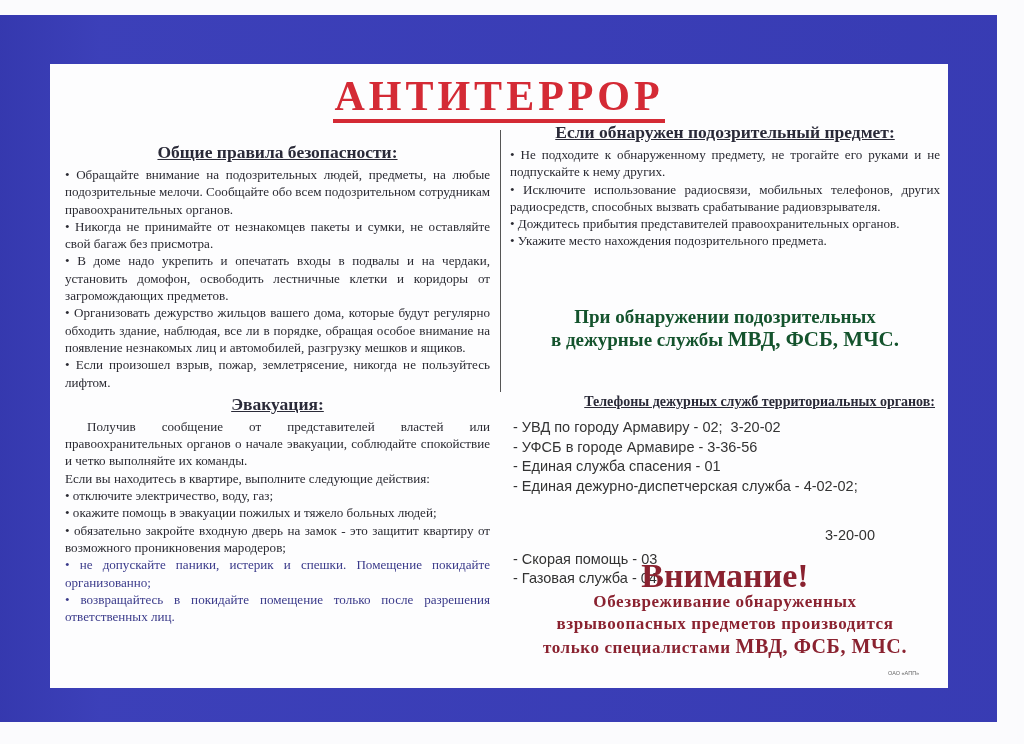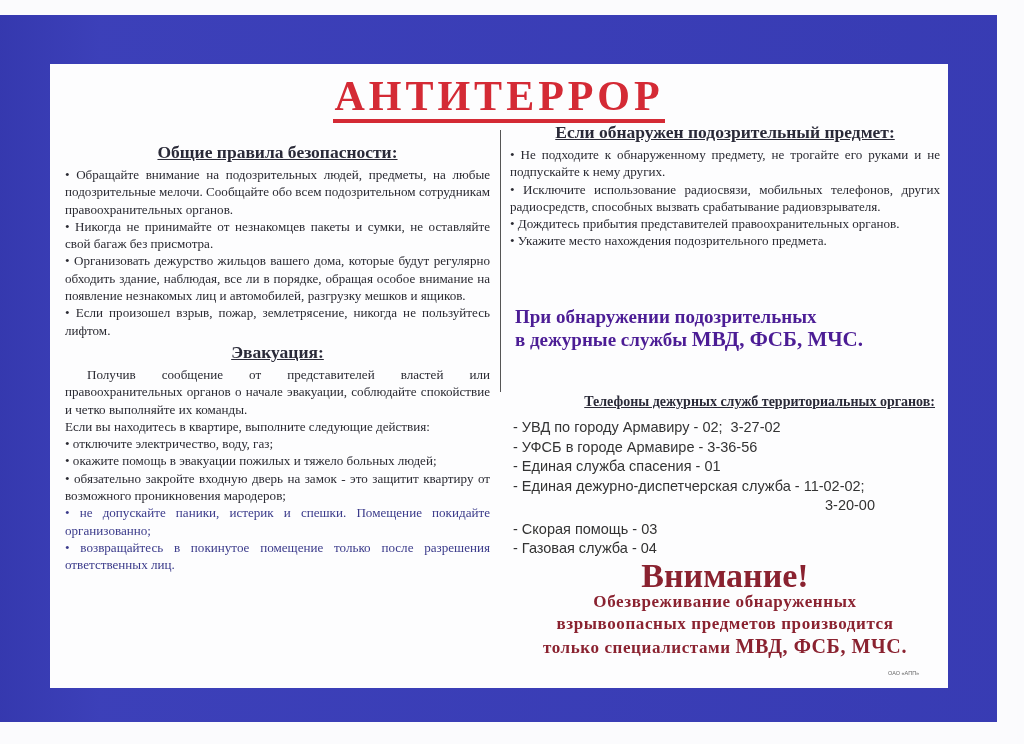--- a/index.html
+++ b/index.html
@@ -30,31 +30,31 @@
   .col-left { position:absolute; left:15px; top:78px; width:425px; }
   .col-right { position:absolute; left:460px; top:58px; width:430px; }
   .heading {
     text-align:center; font-weight:bold; font-size:17.5px; text-decoration:underline;
     color:#2a2a38; margin:0 0 4px 0; line-height:20px;
   }
   .para { font-size:13.1px; line-height:17.3px; text-align:justify; margin:0; }
   .para.blue { color:#3a3a8a; }
   .indent { text-indent:22px; }
   .notice {
-    position:absolute; left:465px; top:242px; width:420px; text-align:left;
-    font-weight:bold; font-size:19px; line-height:22px; color:#4c1d95;
+    position:absolute; left:465px; top:242px; width:420px; text-align:center;
+    font-weight:bold; font-size:19px; line-height:22px; color:#14532d;
   }
   .notice .big { font-size:21px; }
   .phones-heading {
     position:absolute; left:465px; top:330px; width:420px; text-align:right;
     font-weight:bold; font-size:14px; text-decoration:underline; color:#2a2a38;
   }
   .phones { position:absolute; left:463px; top:354px; width:430px; font-family:"Liberation Sans","DejaVu Sans",sans-serif; }
   .phone { font-size:14.5px; line-height:19.5px; color:#333; white-space:pre; }
-  .phone-cont { font-size:14.5px; line-height:19.5px; color:#333; padding-left:312px; margin-bottom:4px; }
+  .phone-cont { font-size:14.5px; line-height:19.5px; color:#333; padding-left:312px; margin-bottom:4px;margin-top:30px; }
   .attention {
     position:absolute; left:465px; top:497px; width:420px; text-align:center;
     font-weight:bold; color:#8a2230;
   }
   .attention .att-title { font-size:34px; line-height:30px; }
   .attention .att-body { font-size:17px; line-height:22px; letter-spacing:0.6px; }
   .attention .att-body .big { font-size:20px; }
   .maker {
     position:absolute; left:838px; top:606px; font-size:5.5px; color:#666;
     font-family:"Liberation Sans","DejaVu Sans",sans-serif;
@@ -67,52 +67,53 @@
 
 <div class="panel" style="position:absolute;">
   <div class="title">АНТИТЕРРОР</div>
   <div class="title-rule"></div>
   <div class="divider"></div>
 
   <div class="col-left">
     <div class="heading">Общие правила безопасности:</div>
     <p class="para">• Обращайте внимание на подозрительных людей, предметы, на любые подозрительные мелочи. Сообщайте обо всем подозрительном сотрудникам правоохранительных органов.</p>
     <p class="para">• Никогда не принимайте от незнакомцев пакеты и сумки, не оставляйте свой багаж без присмотра.</p>
+    <p class="para">• В доме надо укрепить и опечатать входы в подвалы и на чердаки, установить домофон, освободить лестничные клетки и коридоры от загромождающих предметов.</p>
     <p class="para">• Организовать дежурство жильцов вашего дома, которые будут регулярно обходить здание, наблюдая, все ли в порядке, обращая особое внимание на появление незнакомых лиц и автомобилей, разгрузку мешков и ящиков.</p>
     <p class="para">• Если произошел взрыв, пожар, землетрясение, никогда не пользуйтесь лифтом.</p>
 
     <div class="heading" style="margin-top:3px;">Эвакуация:</div>
     <p class="para indent">Получив сообщение от представителей властей или правоохранительных органов о начале эвакуации, соблюдайте спокойствие и четко выполняйте их команды.</p>
     <p class="para">Если вы находитесь в квартире, выполните следующие действия:</p>
     <p class="para">• отключите электричество, воду, газ;</p>
     <p class="para">• окажите помощь в эвакуации пожилых и тяжело больных людей;</p>
     <p class="para">• обязательно закройте входную дверь на замок - это защитит квартиру от возможного проникновения мародеров;</p>
     <p class="para blue">• не допускайте паники, истерик и спешки. Помещение покидайте организованно;</p>
-    <p class="para blue">• возвращайтесь в покинутое помещение только после разрешения ответственных лиц.</p>
+    <p class="para blue">• возвращайтесь в покидайте помещение только после разрешения ответственных лиц.</p>
   </div>
 
   <div class="col-right">
     <div class="heading">Если обнаружен подозрительный предмет:</div>
     <p class="para">• Не подходите к обнаруженному предмету, не трогайте его руками и не подпускайте к нему других.</p>
     <p class="para">• Исключите использование радиосвязи, мобильных телефонов, других радиосредств, способных вызвать срабатывание радиовзрывателя.</p>
     <p class="para">• Дождитесь прибытия представителей правоохранительных органов.</p>
     <p class="para">• Укажите место нахождения подозрительного предмета.</p>
   </div>
 
   <div class="notice">
     <div>При обнаружении подозрительных</div>
     <div><span>в дежурные службы </span><span class="big">МВД, ФСБ, МЧС.</span></div>
   </div>
 
   <div class="phones-heading">Телефоны дежурных служб территориальных органов:</div>
   <div class="phones">
-    <div class="phone">- УВД по городу Армавиру - 02;  3-27-02</div>
+    <div class="phone">- УВД по городу Армавиру - 02;  3-20-02</div>
     <div class="phone">- УФСБ в городе Армавире - 3-36-56</div>
     <div class="phone">- Единая служба спасения - 01</div>
-    <div class="phone">- Единая дежурно-диспетчерская служба - 11-02-02;</div>
+    <div class="phone">- Единая дежурно-диспетчерская служба - 4-02-02;</div>
     <div class="phone-cont">3-20-00</div>
     <div class="phone">- Скорая помощь - 03</div>
     <div class="phone">- Газовая служба - 04</div>
   </div>
 
   <div class="attention">
     <div class="att-title">Внимание!</div>
     <div class="att-body">Обезвреживание обнаруженных</div>
     <div class="att-body">взрывоопасных предметов производится</div>
     <div class="att-body"><span>только специалистами </span><span class="big">МВД, ФСБ, МЧС.</span></div>

